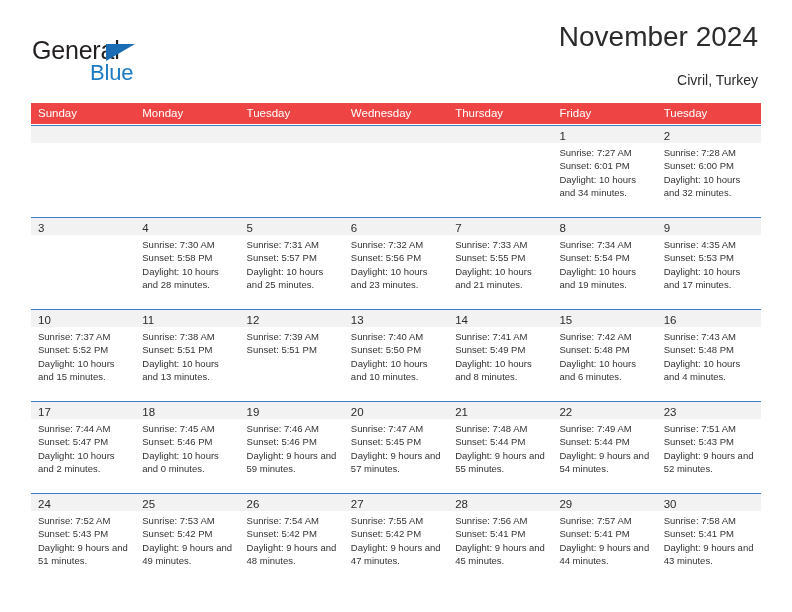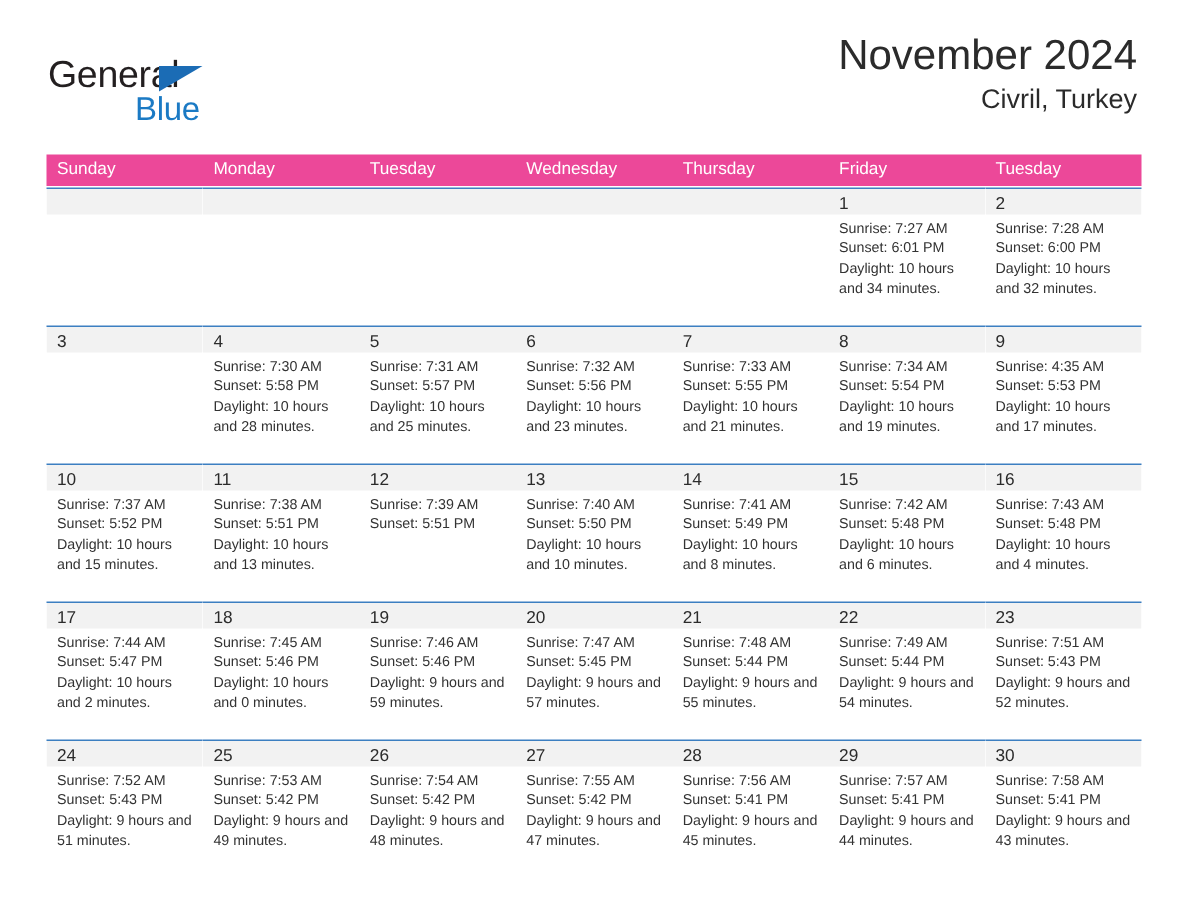--- a/index.html
+++ b/index.html
@@ -69,37 +69,37 @@
     top: 20px;
     text-align: right;
   }
   .cal-title {
     font-size: 28px;
     color: #2b2b2b;
     line-height: 34px;
     white-space: nowrap;
   }
   .cal-sub {
-    font-size: 18px;
+    font-size: 14px;
     color: #2b2b2b;
     line-height: 20px;
-    margin-top: 2px;
+    margin-top: 16px;
     white-space: nowrap;
   }
 
   
   .calendar {
     position: absolute;
     left: 31px;
     top: 103px;
     width: 730px;
   }
   .weekdays {
     display: flex;
-    background: #ec4899;
+    background: #ef4444;
     height: 21px;
   }
   .weekday {
     flex: 1 1 0;
     color: #ffffff;
     font-size: 11.5px;
     line-height: 21px;
     padding-left: 7px;
     box-sizing: border-box;
     white-space: nowrap;

